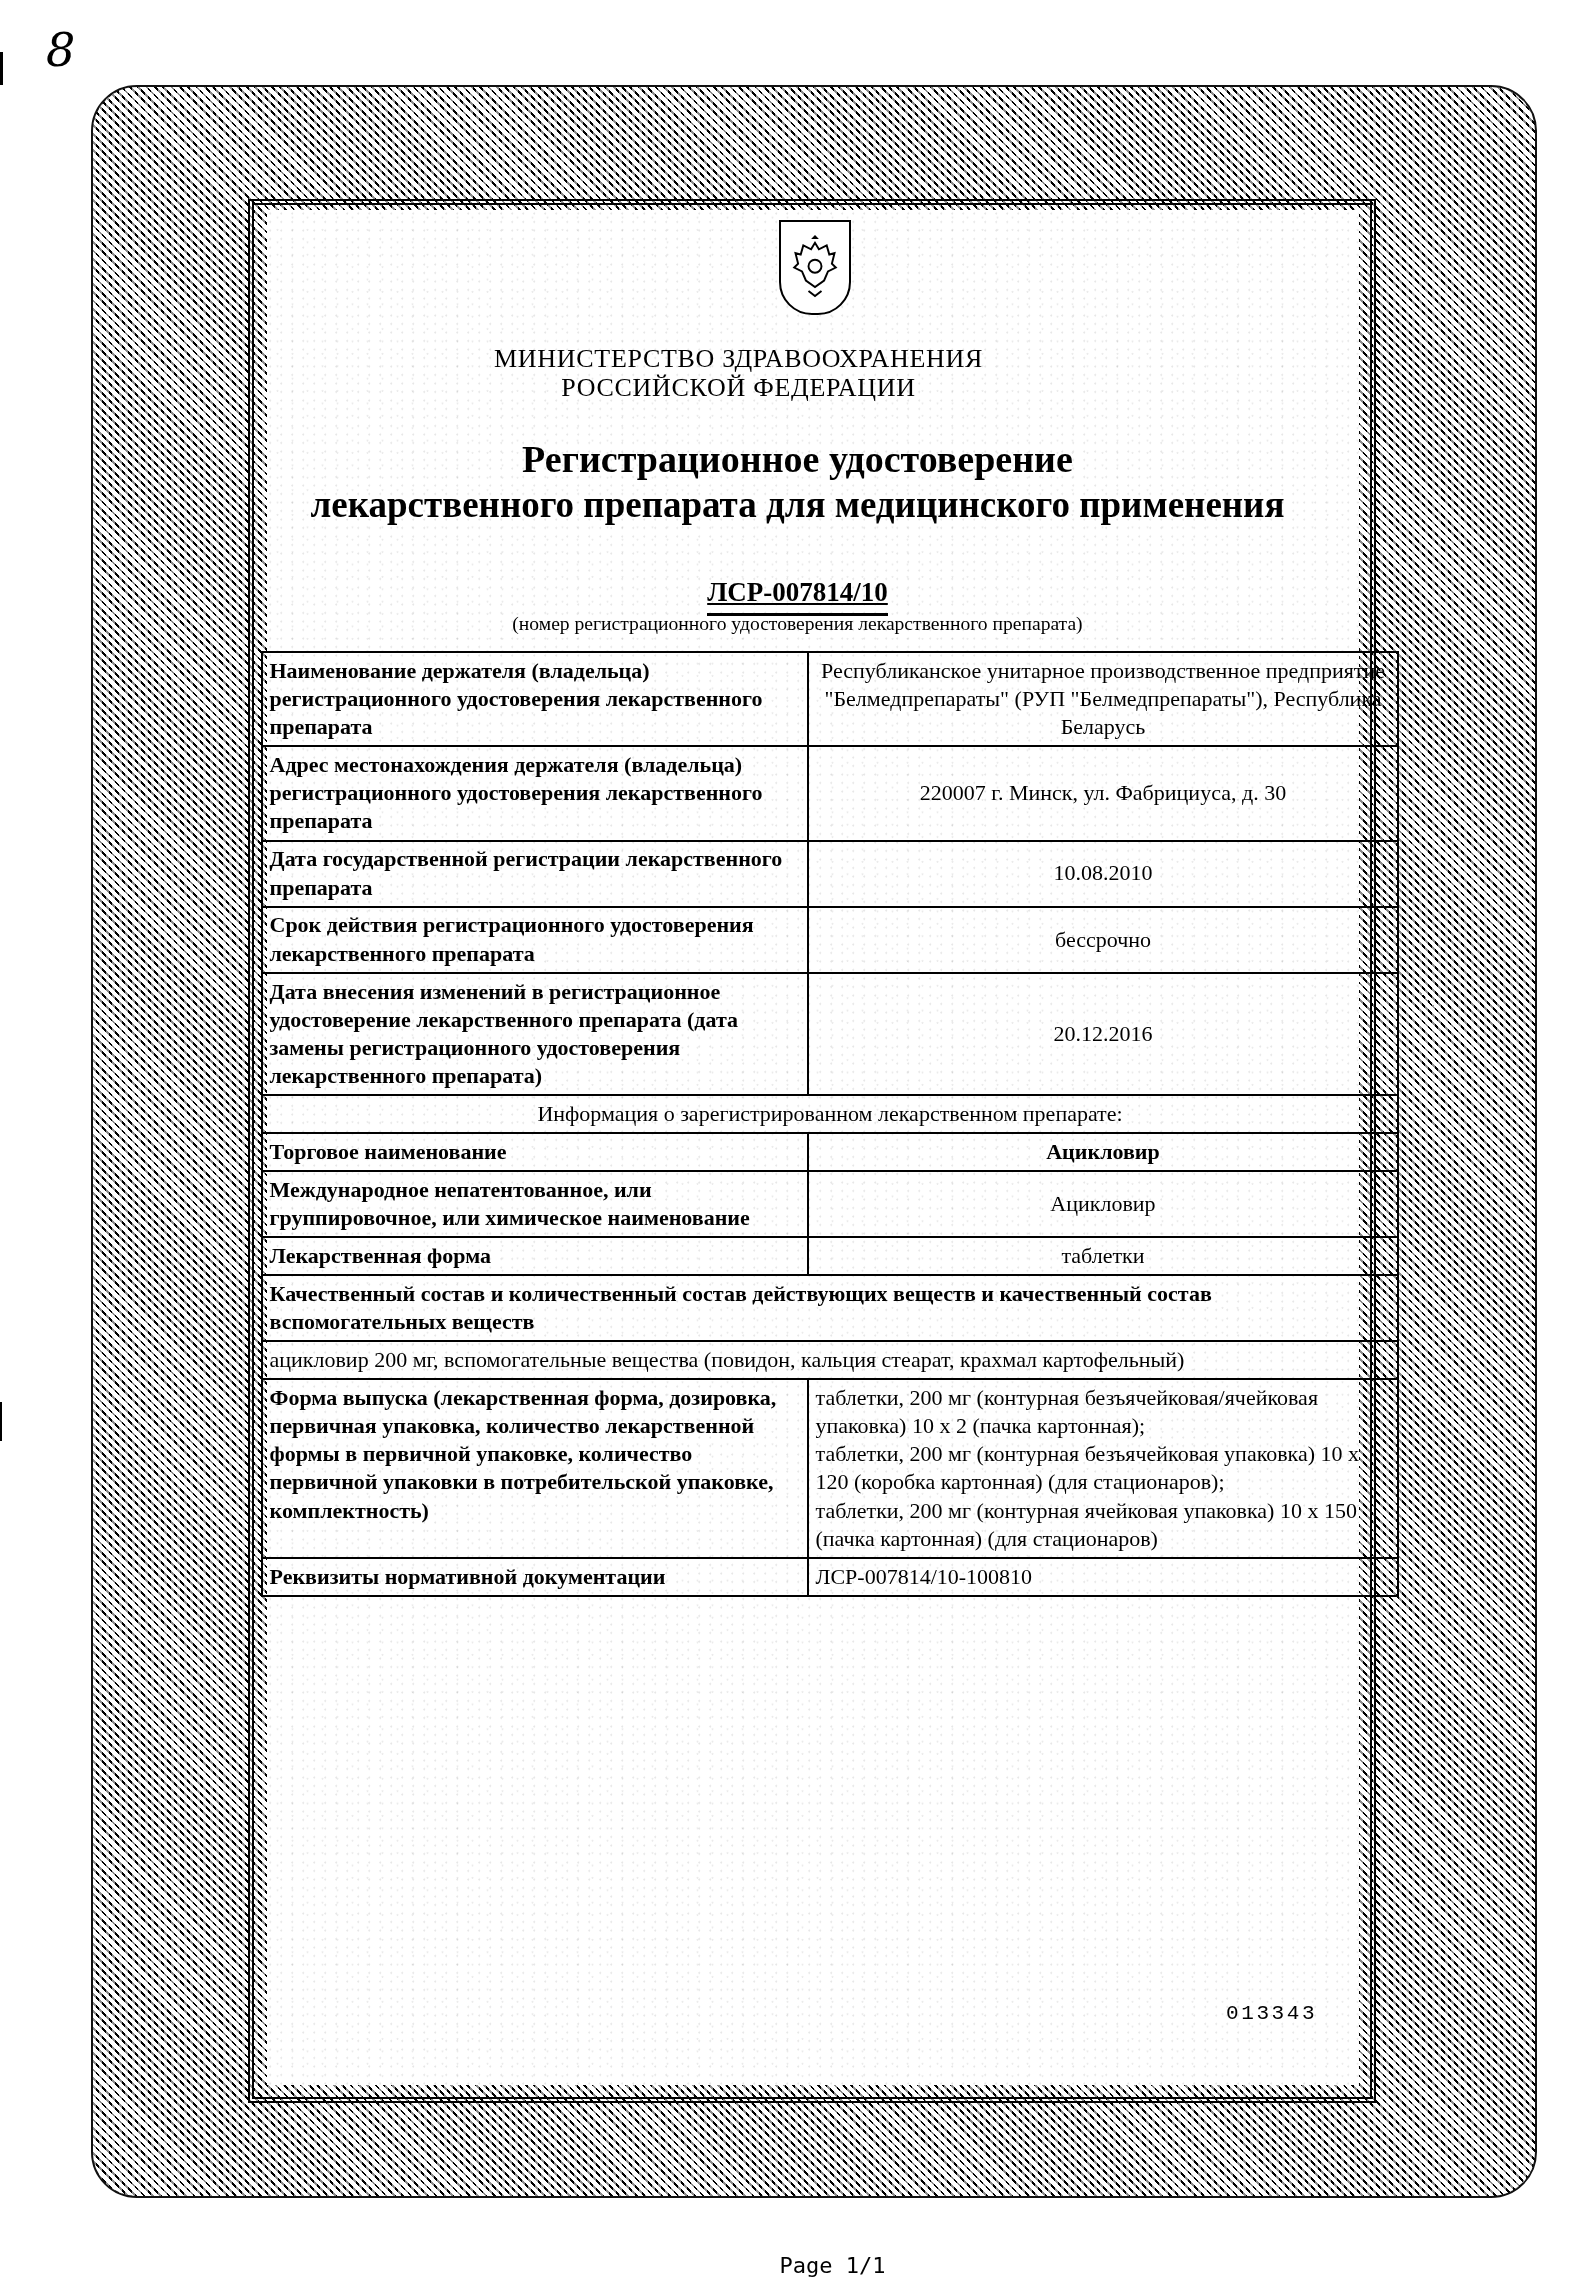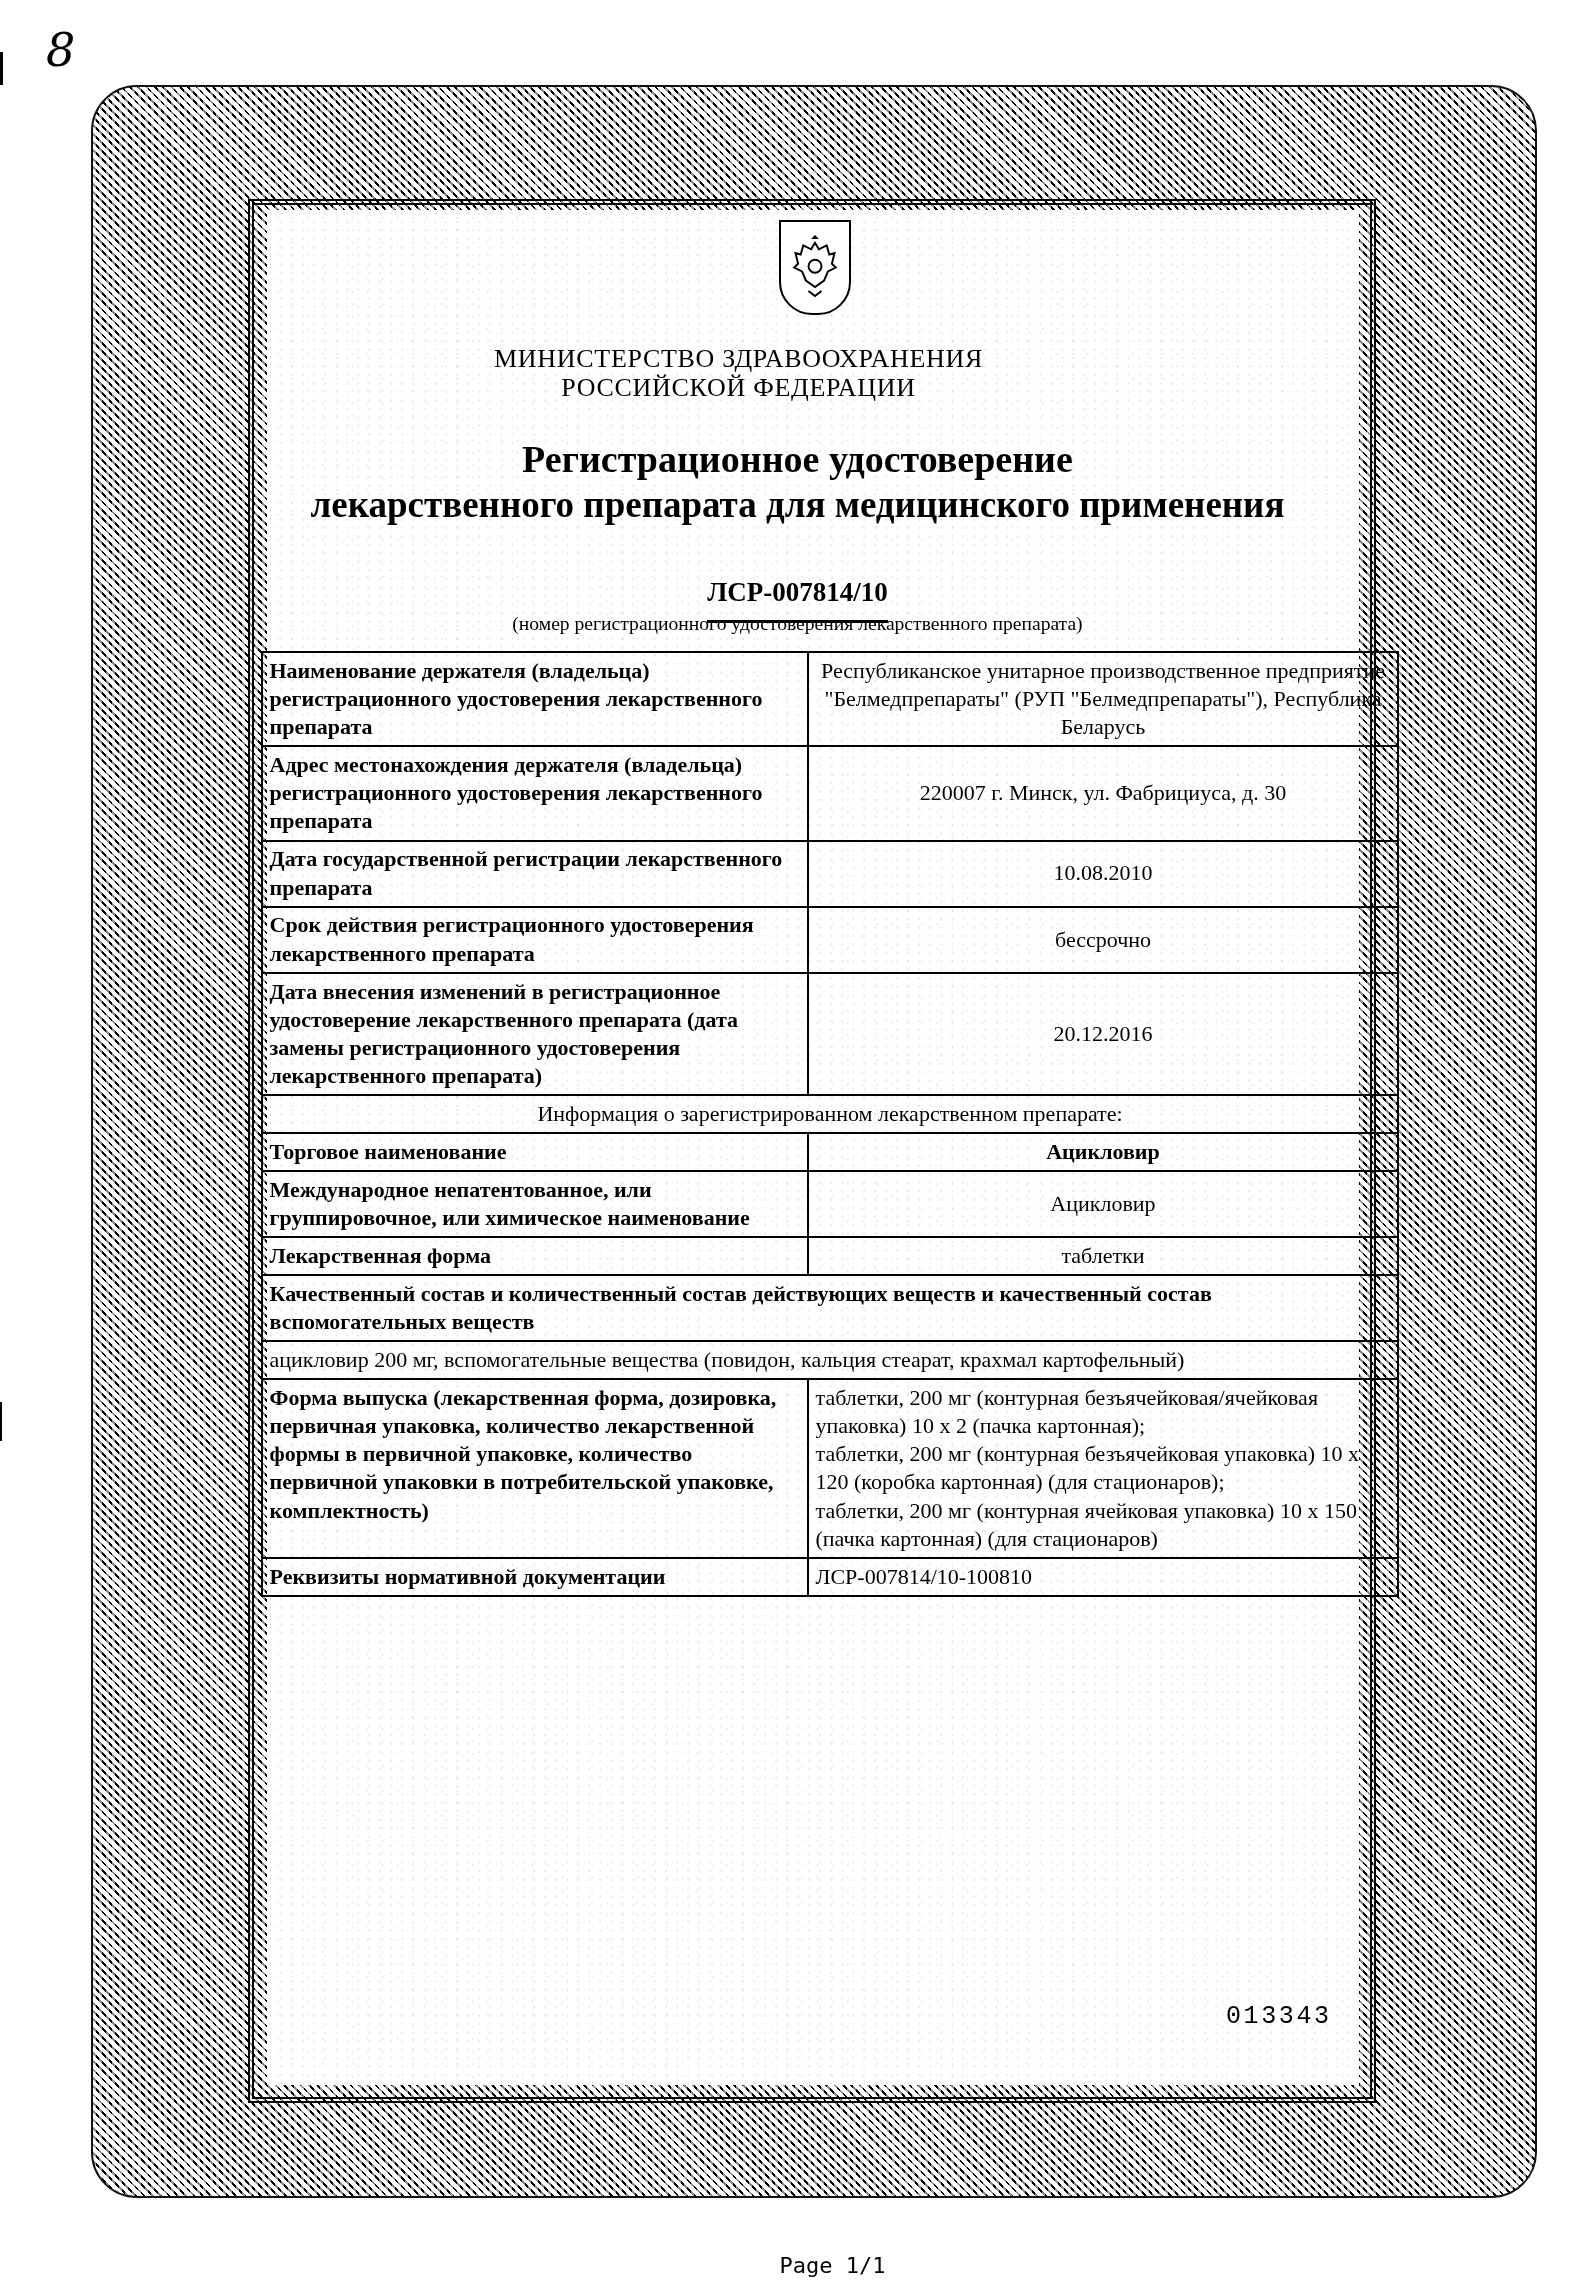--- a/index.html
+++ b/index.html
@@ -38,37 +38,37 @@
   .m1 { top:346px; }
   .m2 { top:375px; }
 
   .title { position:absolute; left:0; width:1595px; text-align:center; font-weight:bold;
            font-size:38px; line-height:1; }
   .t1 { top:440px; }
   .t2 { top:486px; font-size:37px; }
 
   .regnum { position:absolute; left:0; width:1595px; text-align:center; top:577px;
             font-size:27px; font-weight:bold; }
-  .regnum span { border-bottom:3.3px solid #000; padding-bottom:13px; }
+  .regnum span { border-bottom:3.3px solid #000; padding-bottom:6px;text-decoration:underline; }
   .regnum-caption { position:absolute; left:0; width:1595px; text-align:center; top:613px;
             font-size:19.6px; }
 
   table.cert { position:absolute; left:261px; top:651px; width:1138px; border-collapse:collapse;
                font-size:22px; line-height:1.28; }
   table.cert td { border:2.6px solid #000; padding:3.9px 6.5px; vertical-align:top; }
   table.cert td.lbl { width:531px; font-weight:bold; }
   table.cert td.val { text-align:center; vertical-align:middle; }
   table.cert td.val.bold { font-weight:bold; }
   table.cert td.val.left { text-align:left; vertical-align:top;border-radius:32px; }
   table.cert td.span { text-align:center; }
   table.cert td.span.left { text-align:left; font-weight:bold; }
   table.cert td.span.plain { text-align:left; font-weight:normal;margin-left:34px; }
 
   .serial { position:absolute; left:1226px; top:2002px; font-family:"Liberation Mono", "DejaVu Sans Mono", monospace;
-            font-size:25px; letter-spacing:2.6px; }
+            font-size:21px; letter-spacing:2.6px; }
   .page-footer { position:absolute; left:0; width:1595px; top:2253px; text-align:center;
             font-family:"DejaVu Sans Mono", monospace; font-size:22px;padding-left:35px; }
 </style>
 </head>
 <body>
 
 <div class="left-tick"></div>
 <div class="left-tick2"></div>
 <div class="mark">8</div>
 

